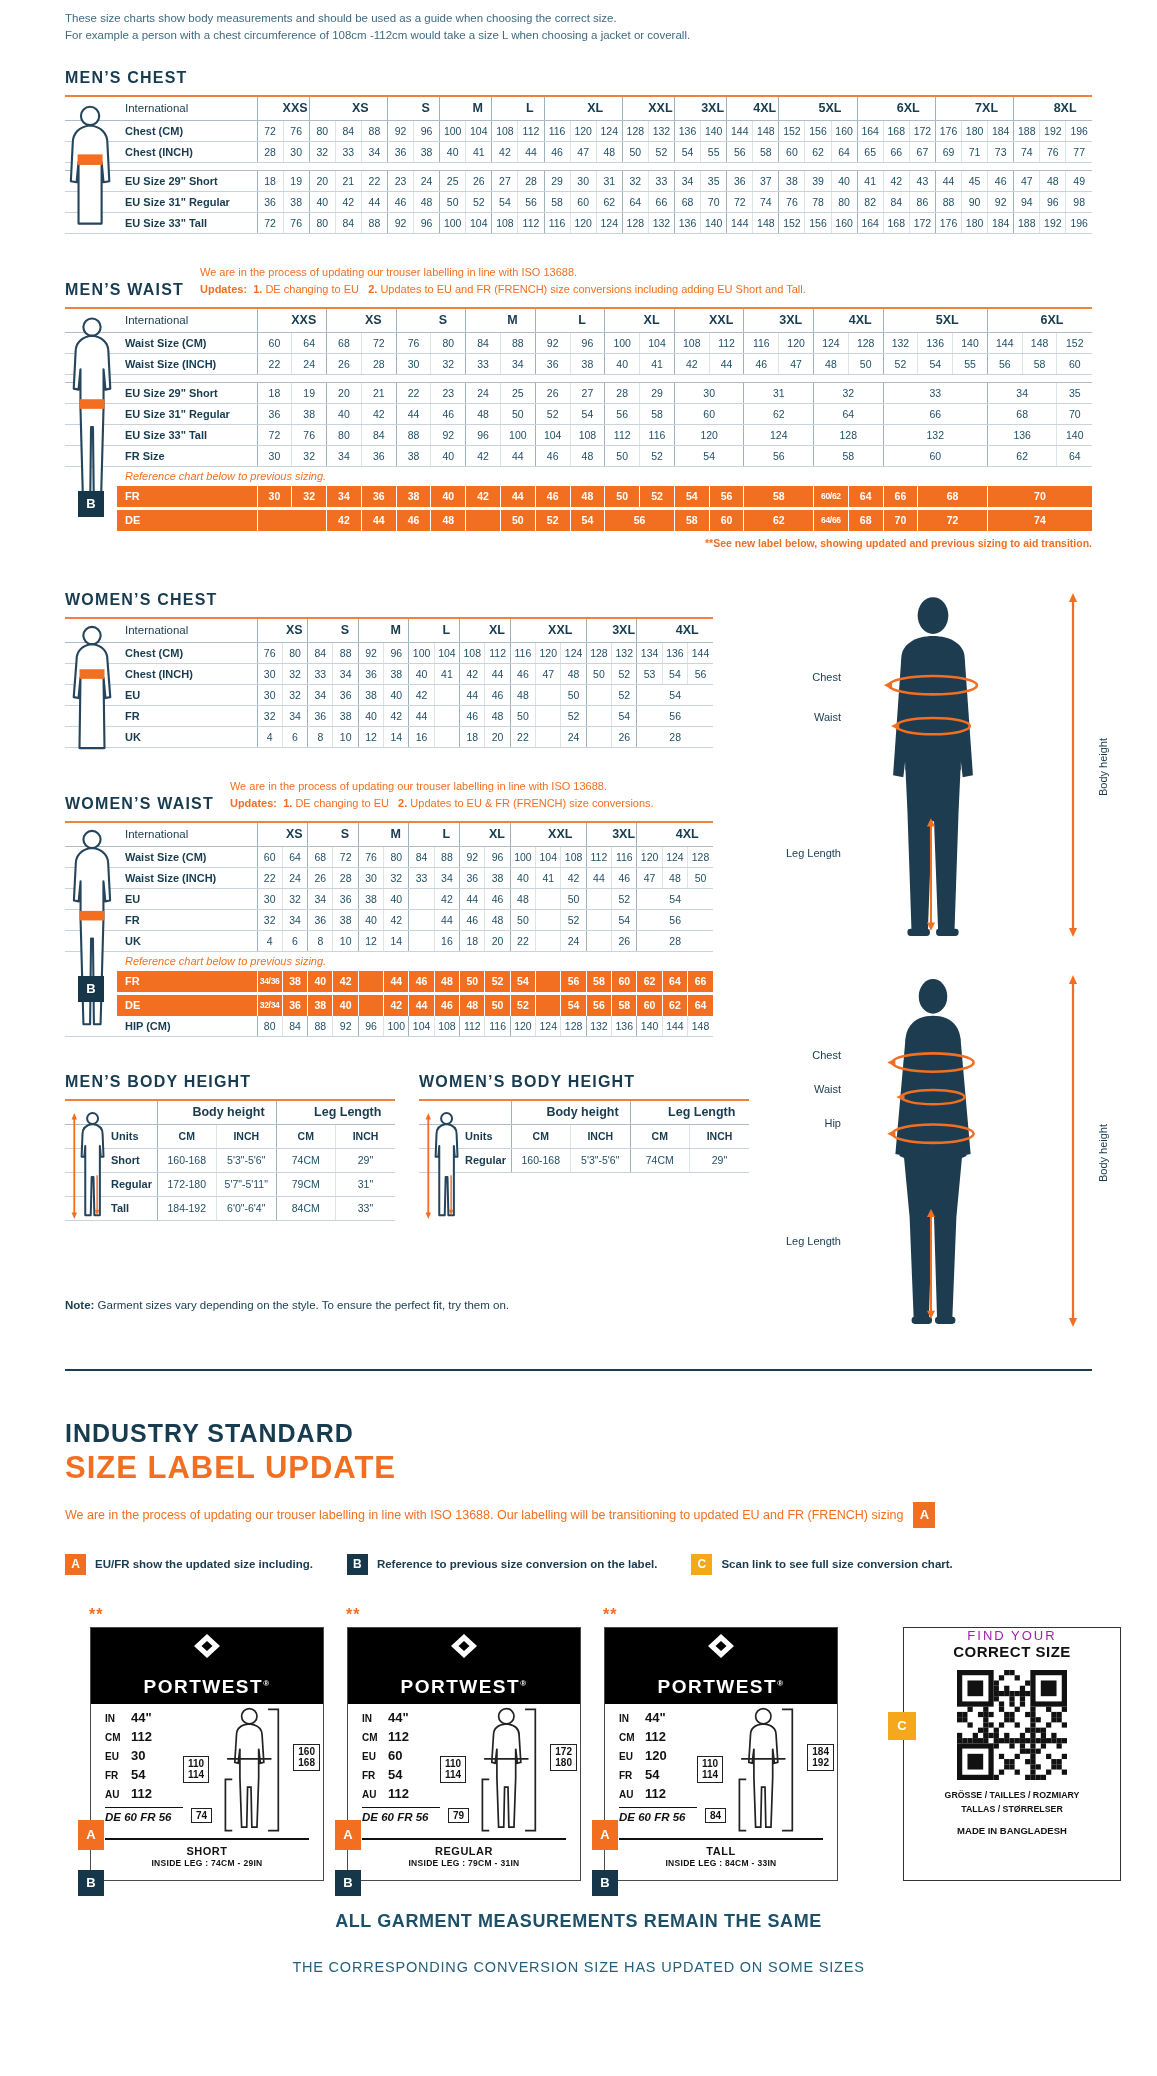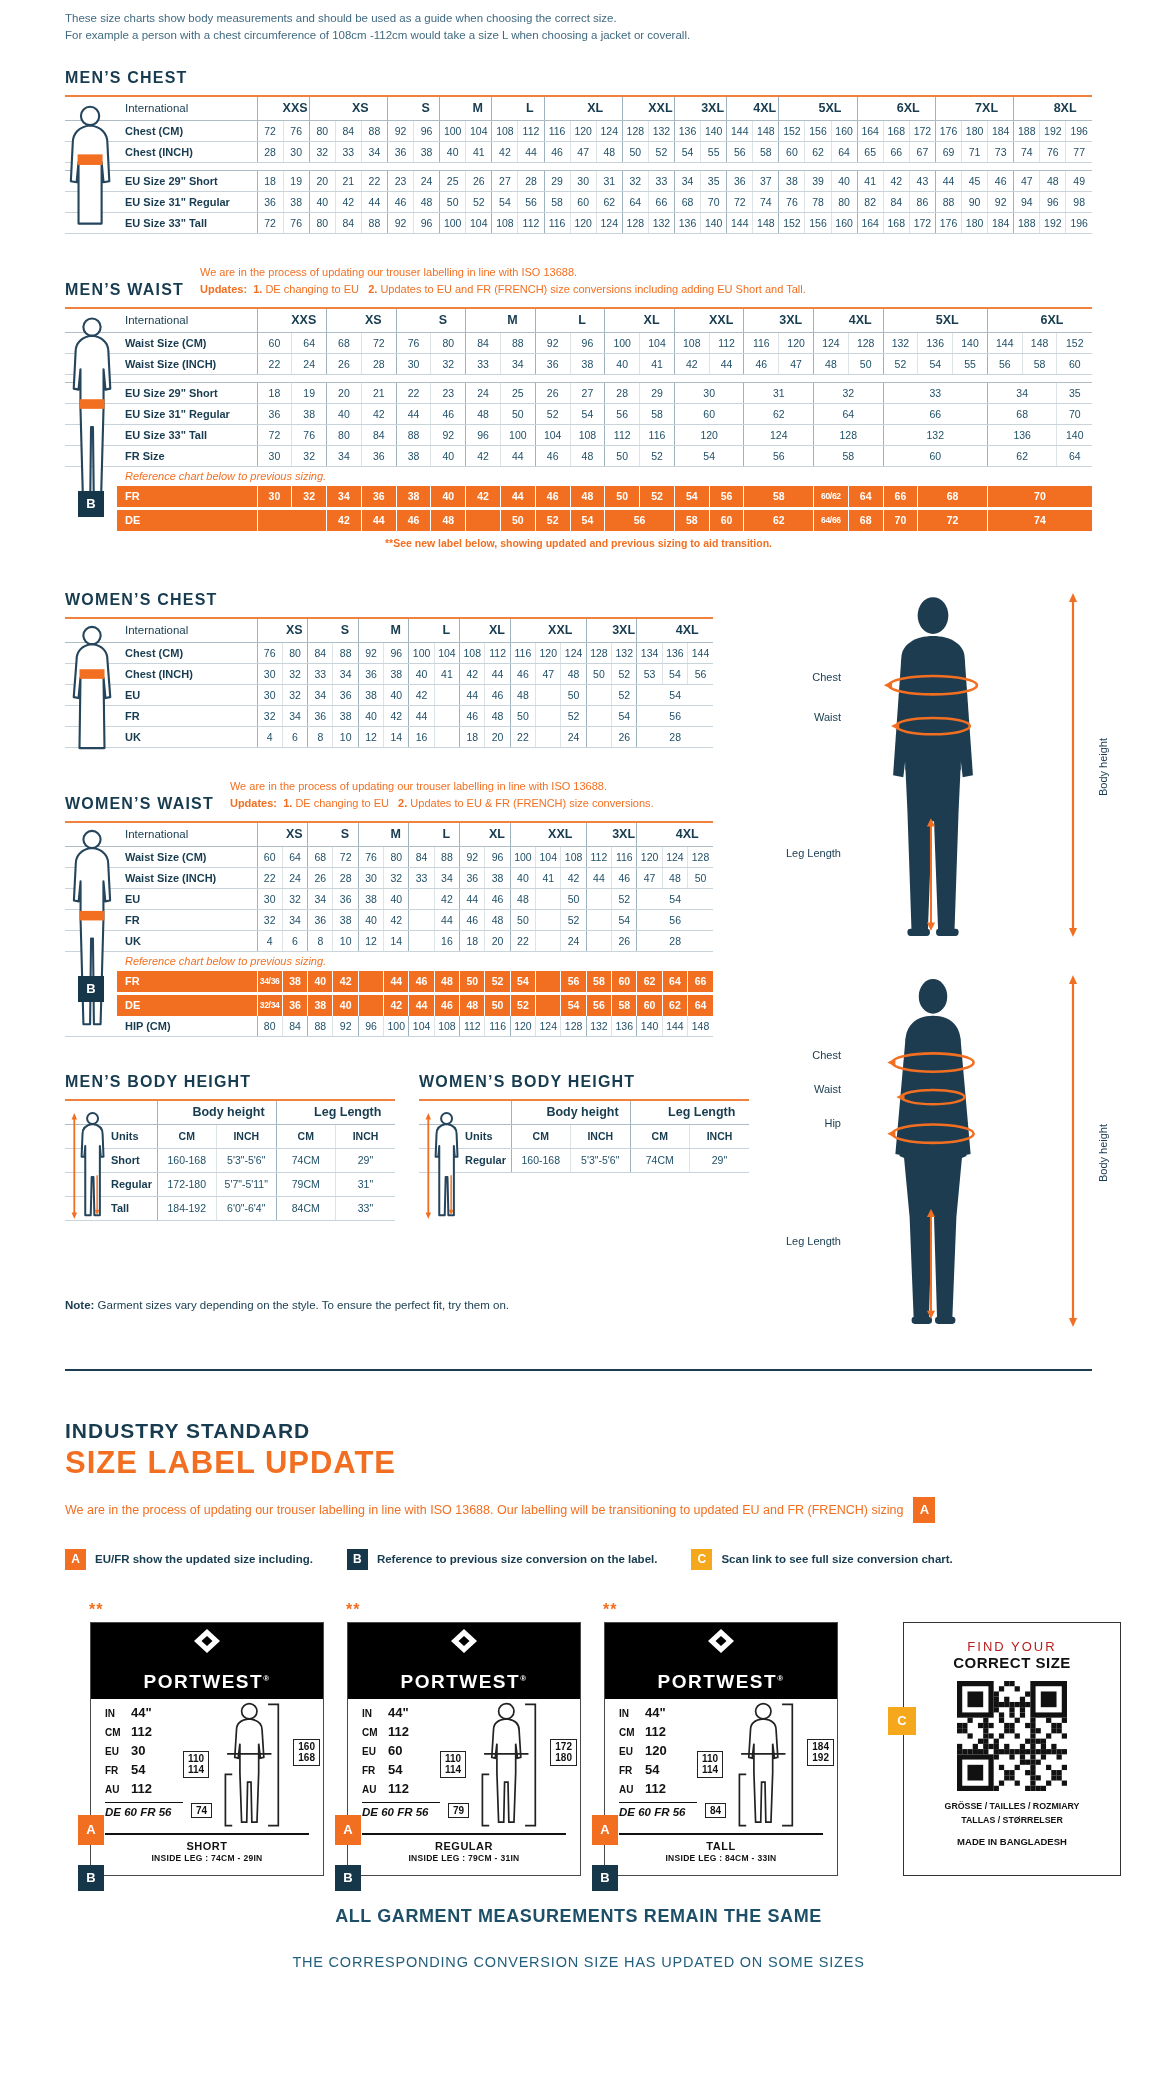--- a/index.html
+++ b/index.html
@@ -27,38 +27,38 @@
   .sz tr.refrow td{border:none;color:#f26f21;font-style:italic;font-size:11px;text-align:left;height:19px;font-weight:400;}
   .sz tr.orange td{background:#f26f21;color:#fff;border-left-color:rgba(255,255,255,.55);border-bottom:none;height:21px;font-weight:600;}
   .sz tr.orange td.lbl{background:linear-gradient(to right,#fff 52px,#f26f21 52px);color:#fff;}
   .sz tr.o1 td{border-bottom:3px solid #fff;}
   .sz.bh td{height:23px;font-size:10.5px;}
   .sz.bh thead th.lbl,.sz.bh td.lbl{padding-left:46px;}
   .sz.bh td.lbl{font-size:11px;}
   .sz.bh tr.units td{font-weight:700;color:#173b4f;}
   .tfig{position:absolute;left:2px;top:8px;z-index:2;}
   .bbadge{position:absolute;width:26px;height:26px;background:#16374a;color:#fff;font-weight:700;font-size:13px;display:flex;align-items:center;justify-content:center;z-index:3;}
-  .seenote{text-align:center;color:#f26f21;font-size:10.5px;margin-top:6px;font-weight:600;}
+  .seenote{text-align:right;color:#f26f21;font-size:10.5px;margin-top:6px;font-weight:600;}
   
   .cols{display:flex;margin-top:42px;}
   .col-left{width:712px;}
   .col-right{flex:1;position:relative;}
   .w645{width:648px;}
   .bhrow{display:flex;gap:24px;margin-top:36px;}
   .bhsec{width:330px;}
   .bh-wrap{position:relative;margin-top:8px;}
   .garment-note{margin-top:78px;font-size:11.5px;color:#173b4f;}
   .diag{position:relative;width:360px;margin-left:auto;}
   .dlab{position:absolute;left:0;width:92px;text-align:right;font-size:11px;color:#173b4f;font-weight:500;}
   .dfig{position:absolute;left:104px;top:0;}
   .dheight{position:absolute;right:0;top:0;bottom:0;width:44px;}
   .vtext{position:absolute;right:0;top:50%;transform:translateY(-50%) rotate(180deg);writing-mode:vertical-rl;font-size:11px;color:#173b4f;}
   
   .divider{margin-top:36px;border-top:2.5px solid #1d3e52;}
-  .ind-t1{margin-top:48px;font-size:21px;font-weight:800;letter-spacing:1px;color:#173b4f;}
+  .ind-t1{margin-top:48px;font-size:25px;font-weight:800;letter-spacing:1px;color:#173b4f;}
   .ind-t2{margin-top:2px;font-size:31px;font-weight:800;letter-spacing:1px;color:#f26f21;}
   .ind-note{margin-top:16px;font-size:12.5px;color:#f26f21;font-weight:500;display:flex;align-items:center;}
   .inline-badge{display:inline-flex;width:22px;height:26px;background:#f26f21;color:#fff;font-weight:700;font-size:13px;align-items:center;justify-content:center;margin-left:10px;}
   .legend{display:flex;gap:34px;margin-top:26px;align-items:center;}
   .legend-item{display:flex;align-items:center;gap:9px;font-size:11.5px;font-weight:600;color:#173b4f;}
   .sq{width:21px;height:21px;display:flex;align-items:center;justify-content:center;color:#fff;font-weight:700;font-size:12px;flex:0 0 auto;}
   .bg-orange{background:#f26f21;}.bg-navy{background:#16374a;}.bg-amber{background:#f6a81c;}
   
   .cards{display:flex;margin-top:52px;margin-left:25px;gap:23px;}
   .card{position:relative;width:232px;height:252px;border:1px solid #4a4a4a;background:#fff;flex:0 0 auto;}
@@ -78,21 +78,21 @@
   .bx1{left:92px;top:52px;}
   .bx2{right:3px;top:40px;}
   .bx3{left:100px;top:104px;}
   .cfoot{position:absolute;left:0;right:0;bottom:0;height:42px;text-align:center;}
   .cfoot .rule{margin:0 14px;border-top:2px solid #111;}
   .cfoot .nm{margin-top:5px;font-size:11px;font-weight:800;color:#111;letter-spacing:.5px;}
   .cfoot .lg{margin-top:1px;font-size:8.5px;font-weight:700;color:#111;letter-spacing:.3px;}
   .abadge{position:absolute;left:-13px;top:116px;width:26px;height:30px;background:#f26f21;color:#fff;font-weight:700;font-size:13px;display:flex;align-items:center;justify-content:center;}
   .bbadge2{position:absolute;left:-13px;top:166px;width:26px;height:26px;background:#16374a;color:#fff;font-weight:700;font-size:13px;display:flex;align-items:center;justify-content:center;}
   .qrcard{position:relative;width:216px;height:252px;border:1.5px solid #333;background:#fff;margin-left:42px;text-align:center;flex:0 0 auto;}
-  .qr1{margin-top:16px;font-size:13px;letter-spacing:2px;color:#b91c1c;}
+  .qr1{font-size:13px;letter-spacing:2px;color:#a21caf;}
   .qr2{font-size:15px;font-weight:800;color:#111;letter-spacing:.5px;}
   .qrbox{margin:10px auto 8px auto;width:110px;height:110px;}
   .qlangs{font-size:8.8px;font-weight:700;color:#111;line-height:1.6;}
   .qmade{margin-top:9px;font-size:9.5px;font-weight:700;color:#111;}
   .cbadge{position:absolute;left:-16px;top:84px;width:28px;height:28px;background:#f6a81c;color:#fff;font-weight:700;font-size:13px;display:flex;align-items:center;justify-content:center;}
   
   .f1{margin-top:30px;text-align:center;font-size:18px;font-weight:800;letter-spacing:.6px;color:#1d5068;}
   .f2{margin-top:27px;text-align:center;font-size:14.5px;font-weight:400;letter-spacing:.8px;color:#24607e;}
   .oline{fill:none;stroke:#f26f21;stroke-width:2.5;}
   .fig-outline{fill:#fff;stroke:#24455c;stroke-width:2.2;stroke-linejoin:round;}

